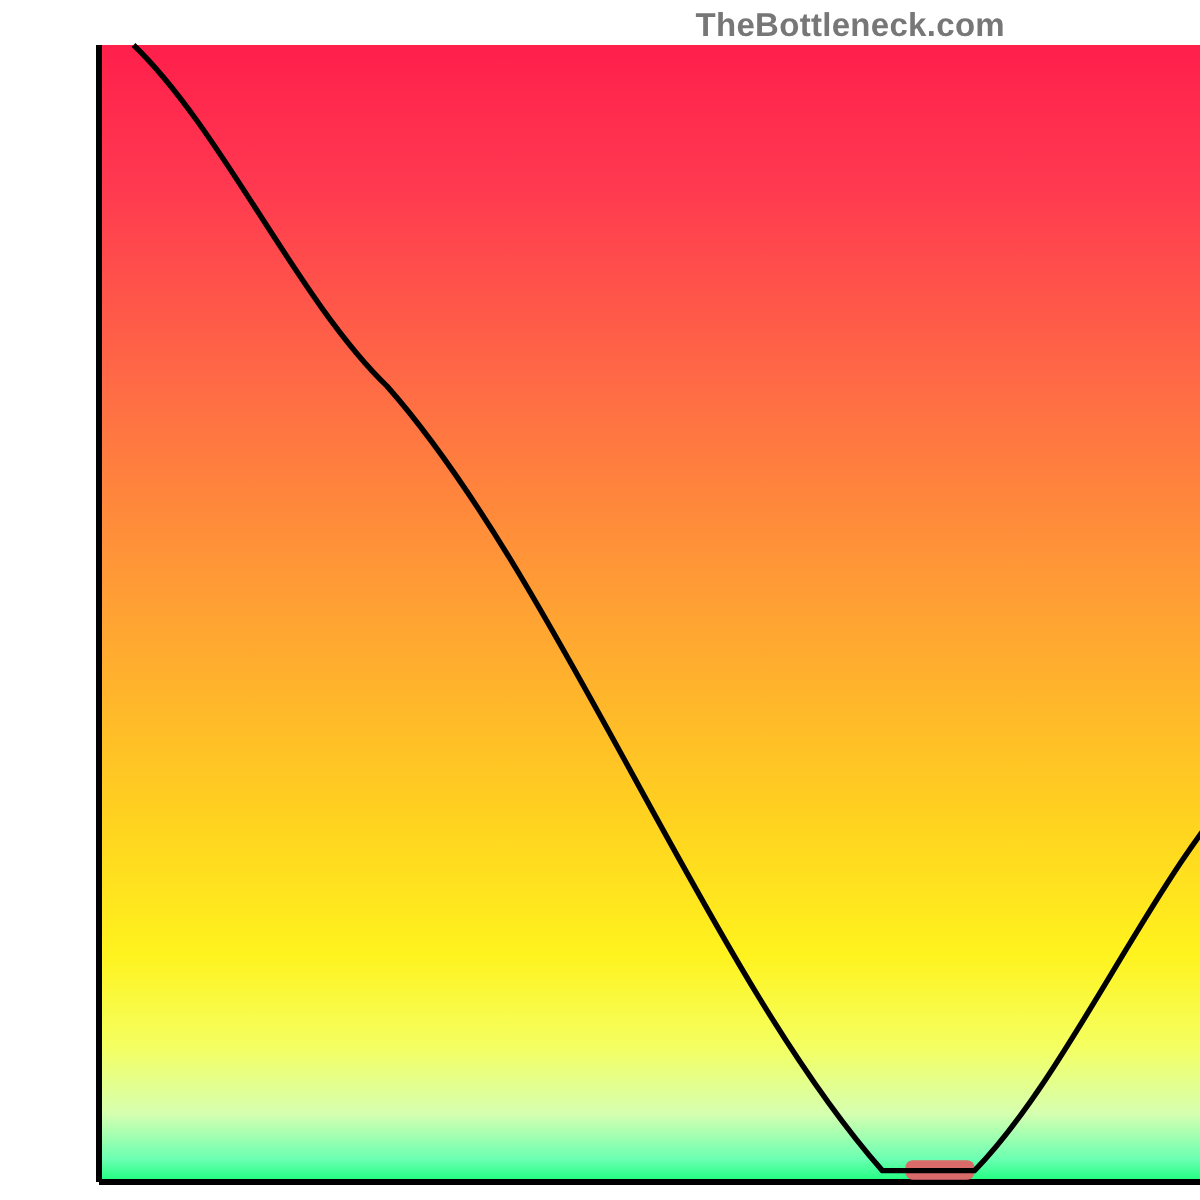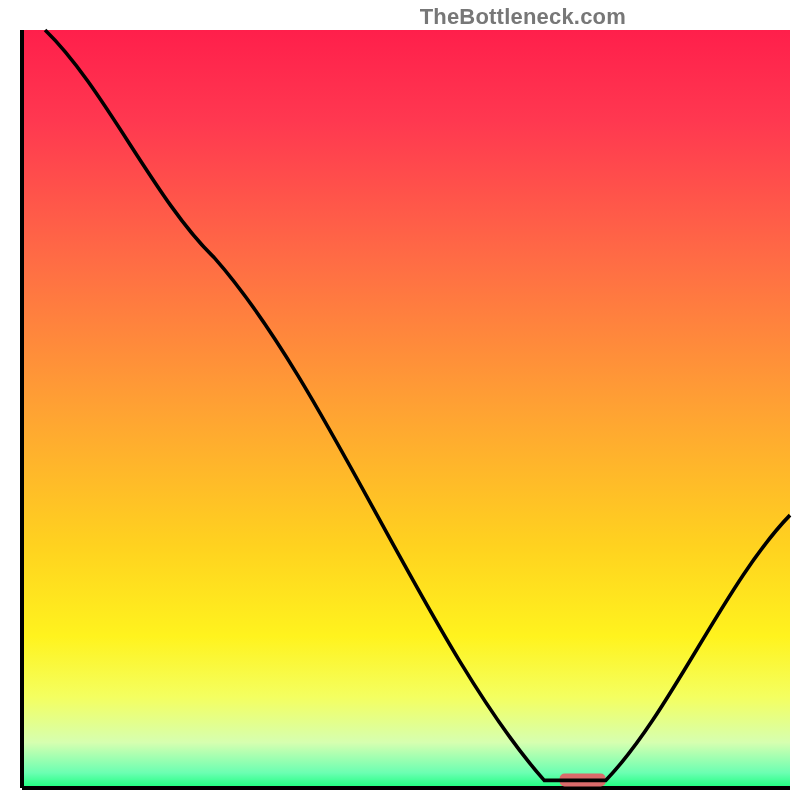--- a/index.html
+++ b/index.html
@@ -7,20 +7,21 @@
     padding: 0;
     width: 800px;
     height: 800px;
     overflow: hidden;
     background: #ffffff;
   }
   .chart-container {
     position: relative;
     width: 636px;
     height: 800px;
+    margin-left: 44px;
   }
   .watermark {
     position: absolute;
     top: 4px;
     right: 10px;
     font-family: Arial, Helvetica, sans-serif;
     font-size: 22px;
     font-weight: 600;
     color: #777777;
     letter-spacing: 0.2px;

